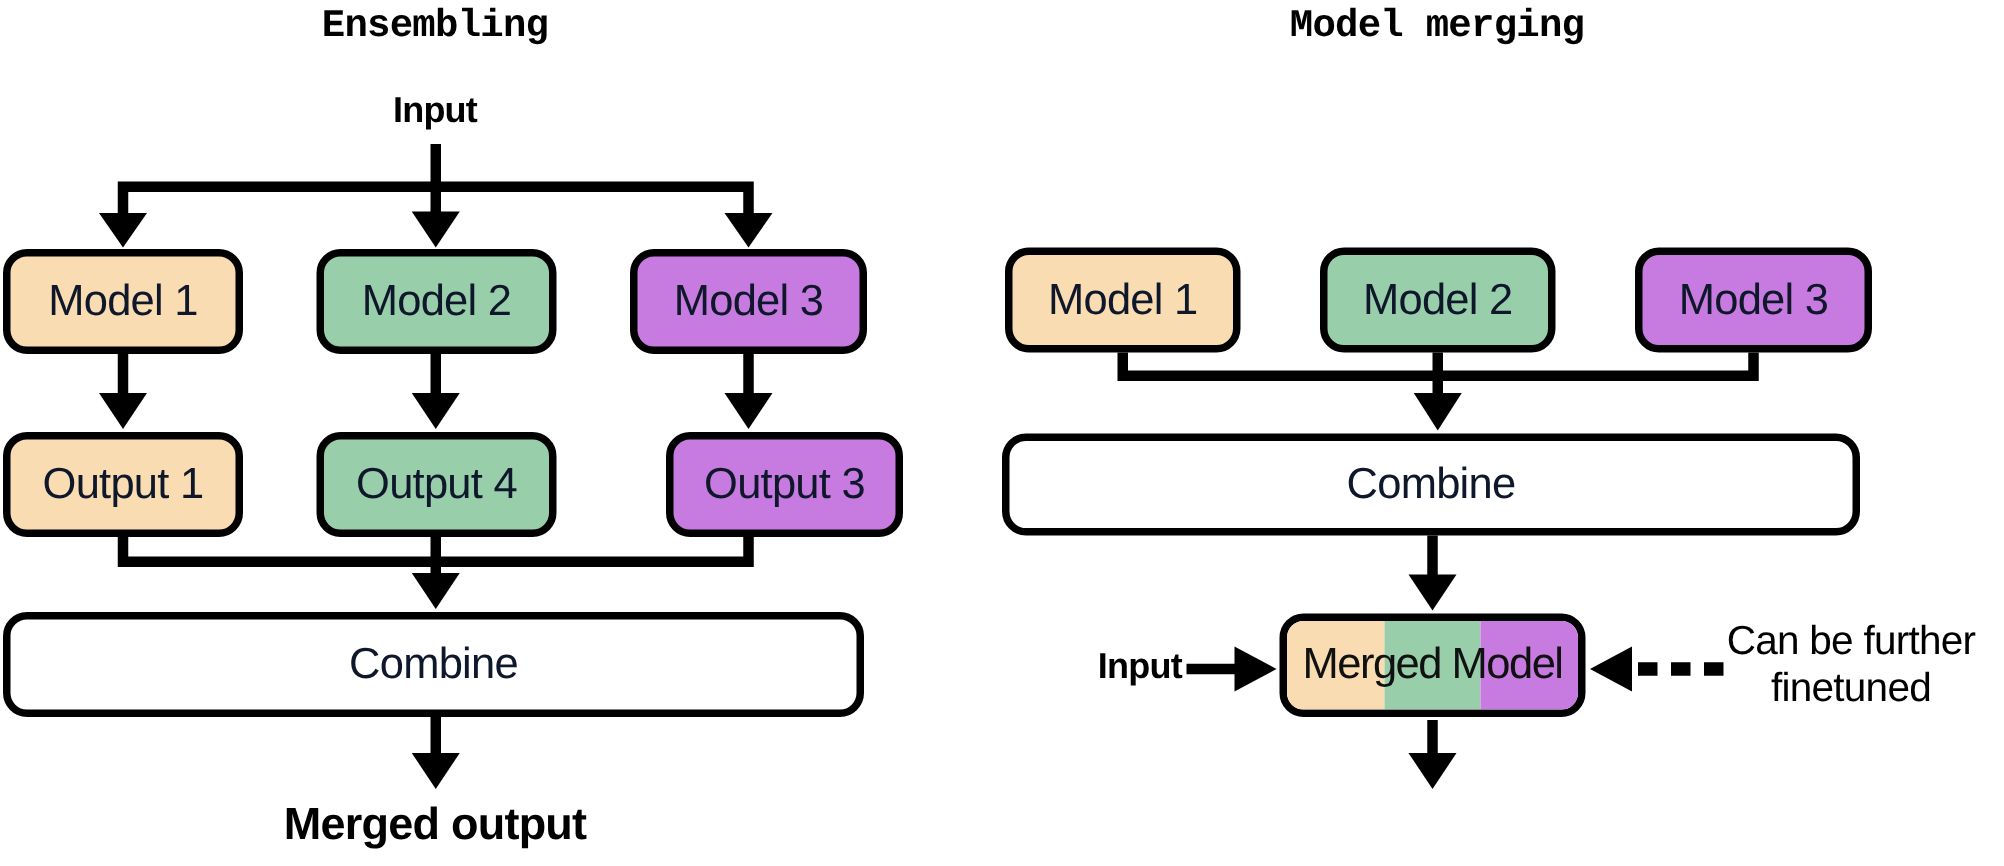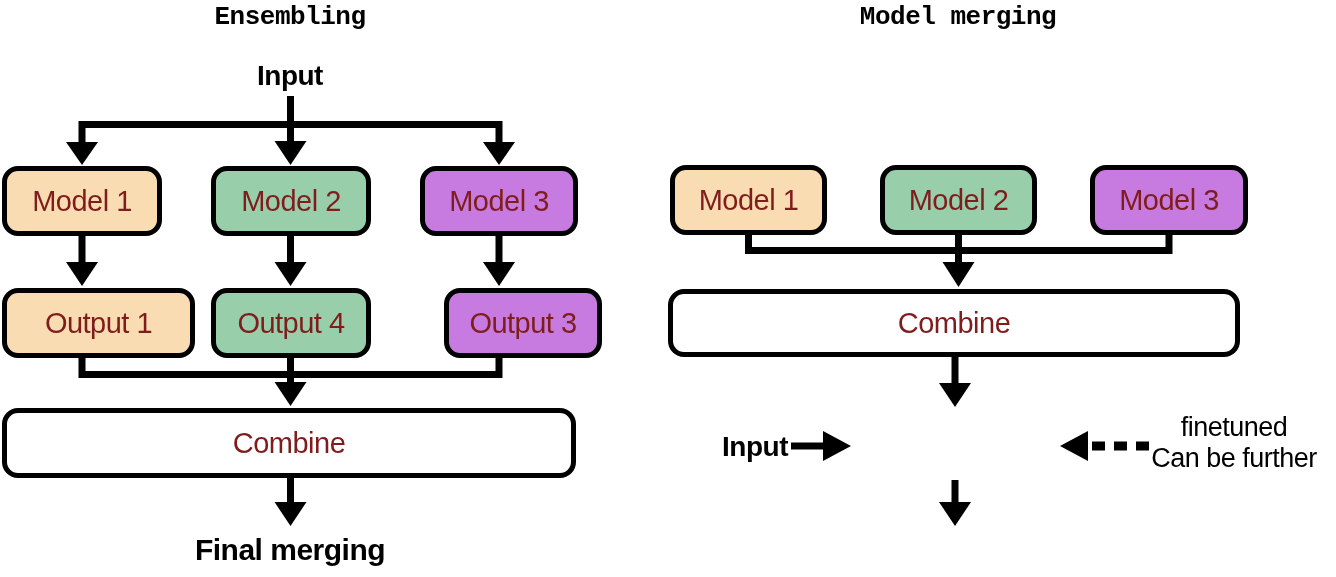--- a/index.html
+++ b/index.html
@@ -27,36 +27,36 @@
     font-weight: bold;
     font-size: 26px;
     letter-spacing: -0.5px;
     text-align: center;
     white-space: nowrap;
     font-family: Liberation Mono, monospace;
   }
   .flow-label {
     position: absolute;
     font-weight: bold;
-    font-size: 28px;
+    font-size: 24px;
     letter-spacing: -0.5px;
     text-align: center;
     white-space: nowrap;
   }
   .box {
     position: absolute;
     box-sizing: border-box;
     border: 5px solid #000;
     border-radius: 16px;
     display: flex;
     align-items: center;
     justify-content: center;
     font-size: 29px;
     letter-spacing: -0.5px;
-    color: #7f1d1d;
+    color: #0f172a;
     background: #fff;
     white-space: nowrap;
   }
   .merged-box {
     position: absolute;
     box-sizing: border-box;
     border: 5px solid #000;
     border-radius: 16px;
     overflow: hidden;
     display: flex;
@@ -160,54 +160,60 @@
   <div class="box" style="left: 2px; top: 166px; width: 160px; height: 70px; background-color: rgb(250, 220, 179);">
     <span>Model 1</span>
   </div>
   <div class="box" style="left: 211px; top: 166px; width: 160px; height: 70px; background-color: rgb(153, 206, 171);">
     <span>Model 2</span>
   </div>
   <div class="box" style="left: 420px; top: 166px; width: 158px; height: 70px; background-color: rgb(199, 123, 224);">
     <span>Model 3</span>
   </div>
 
-  <div class="box" style="left: 2px; top: 288px; width: 193px; height: 70px; background-color: rgb(250, 220, 179);">
+  <div class="box" style="left: 2px; top: 288px; width: 160px; height: 70px; background-color: rgb(250, 220, 179);">
     <span>Output 1</span>
   </div>
   <div class="box" style="left: 211px; top: 288px; width: 160px; height: 70px; background-color: rgb(153, 206, 171);">
     <span>Output 4</span>
   </div>
   <div class="box" style="left: 420px; top: 288px; width: 158px; height: 70px; background-color: rgb(199, 123, 224); margin-left: 24px;">
     <span>Output 3</span>
   </div>
 
   <div class="box" style="left: 2px; top: 408px; width: 574px; height: 70px; background-color: rgb(255, 255, 255);">
     <span>Combine</span>
   </div>
 
-  <div class="flow-label" style="left:140px; top:533px; width:300px; font-size:30px;">Final merging</div>
+  <div class="flow-label" style="left:140px; top:533px; width:300px; font-size:30px;">Merged output</div>
 
   <div class="panel-title" style="left:758px; top:2px; width:400px;text-align:center;">Model merging</div>
 
   <div class="box" style="left: 670px; top: 165px; width: 157px; height: 70px; background-color: rgb(250, 220, 179);">
     <span>Model 1</span>
   </div>
   <div class="box" style="left: 880px; top: 165px; width: 157px; height: 70px; background-color: rgb(153, 206, 171);">
     <span>Model 2</span>
   </div>
   <div class="box" style="left: 1090px; top: 165px; width: 158px; height: 70px; background-color: rgb(199, 123, 224);">
     <span>Model 3</span>
   </div>
 
   <div class="box" style="left: 668px; top: 289px; width: 572px; height: 68px; background-color: rgb(255, 255, 255);">
     <span>Combine</span>
   </div>
 
   <div class="flow-label" style="left:640px; top:431px; width:148px; text-align:right;">Input</div>
 
+  <div class="merged-box" style="left:853px; top:409px; width:204px; height:69px;">
+    <div class="merged-band" style="background-color: rgb(250, 220, 179);"></div>
+    <div class="merged-band" style="background-color: rgb(153, 206, 171);"></div>
+    <div class="merged-band" style="background-color: rgb(199, 123, 224);"></div>
+    <div class="merged-label">Merged Model</div>
+  </div>
 
   <div class="annotation" style="left:1132px; top:412px; width:204px;">
+    <div>Can be further</div>
     <div>finetuned</div>
-    <div>Can be further</div>
   </div>
 
 
 </div>
 
 </body></html>

